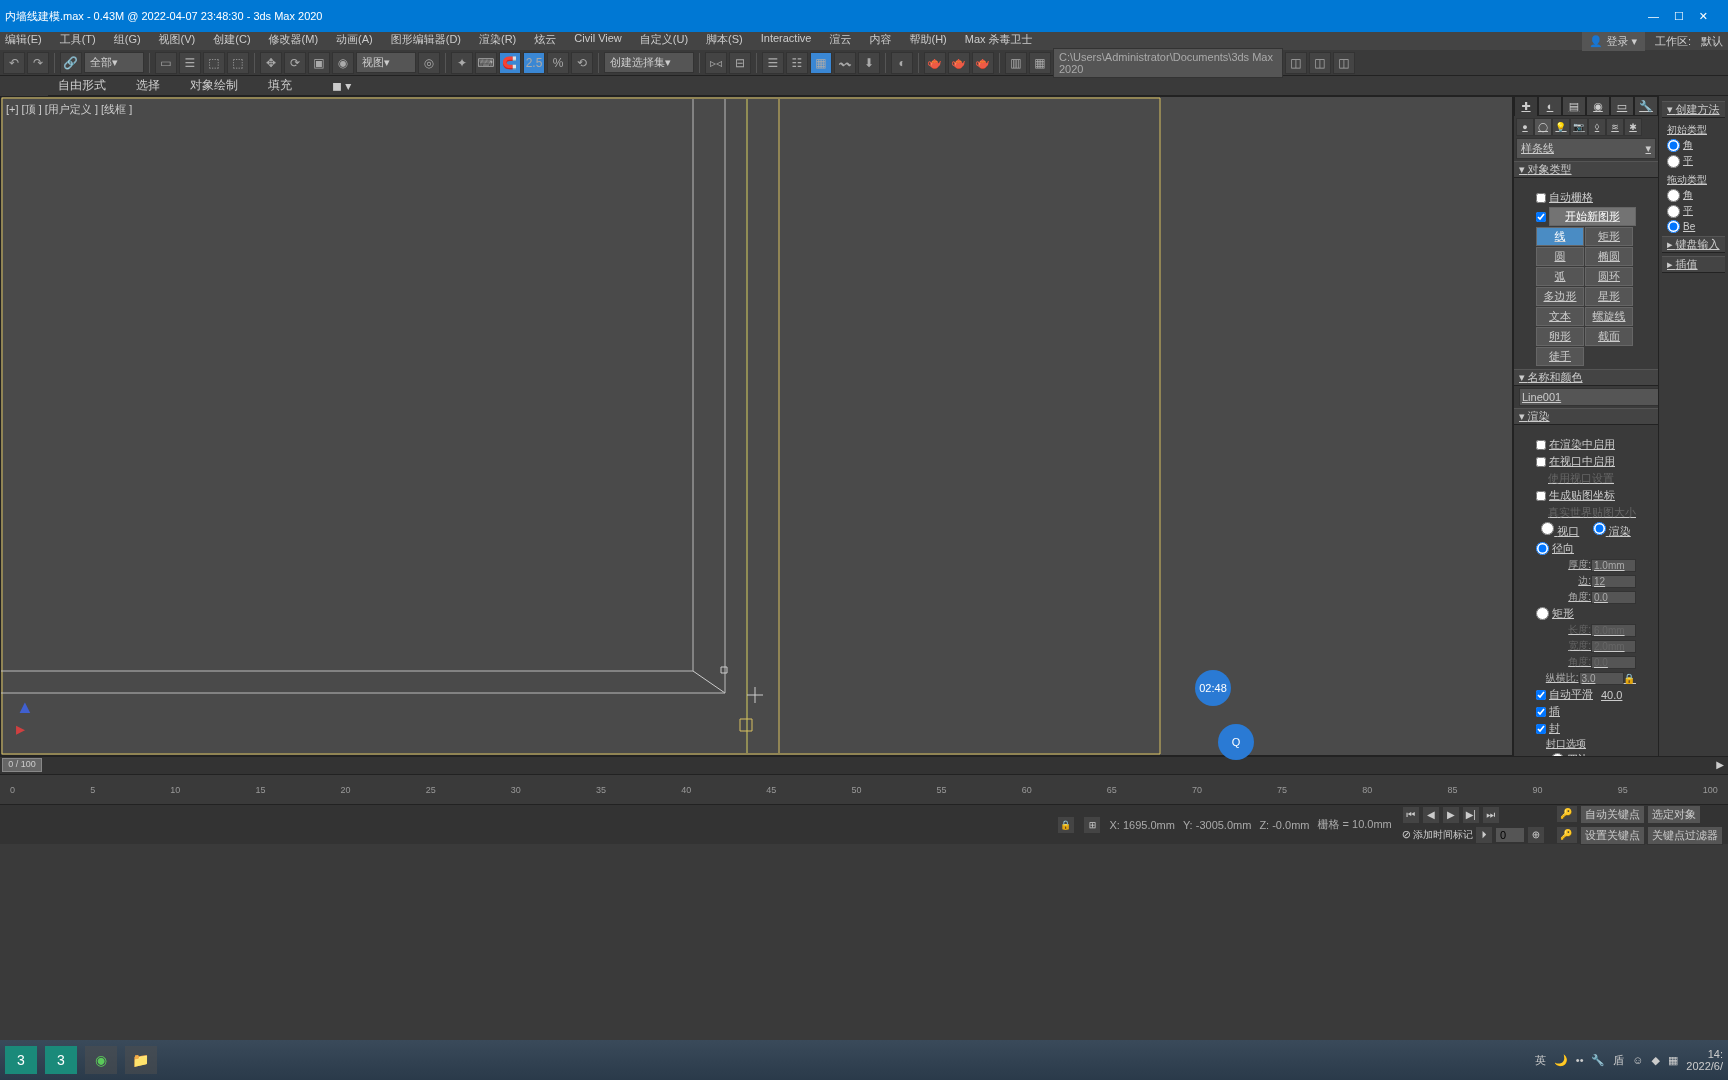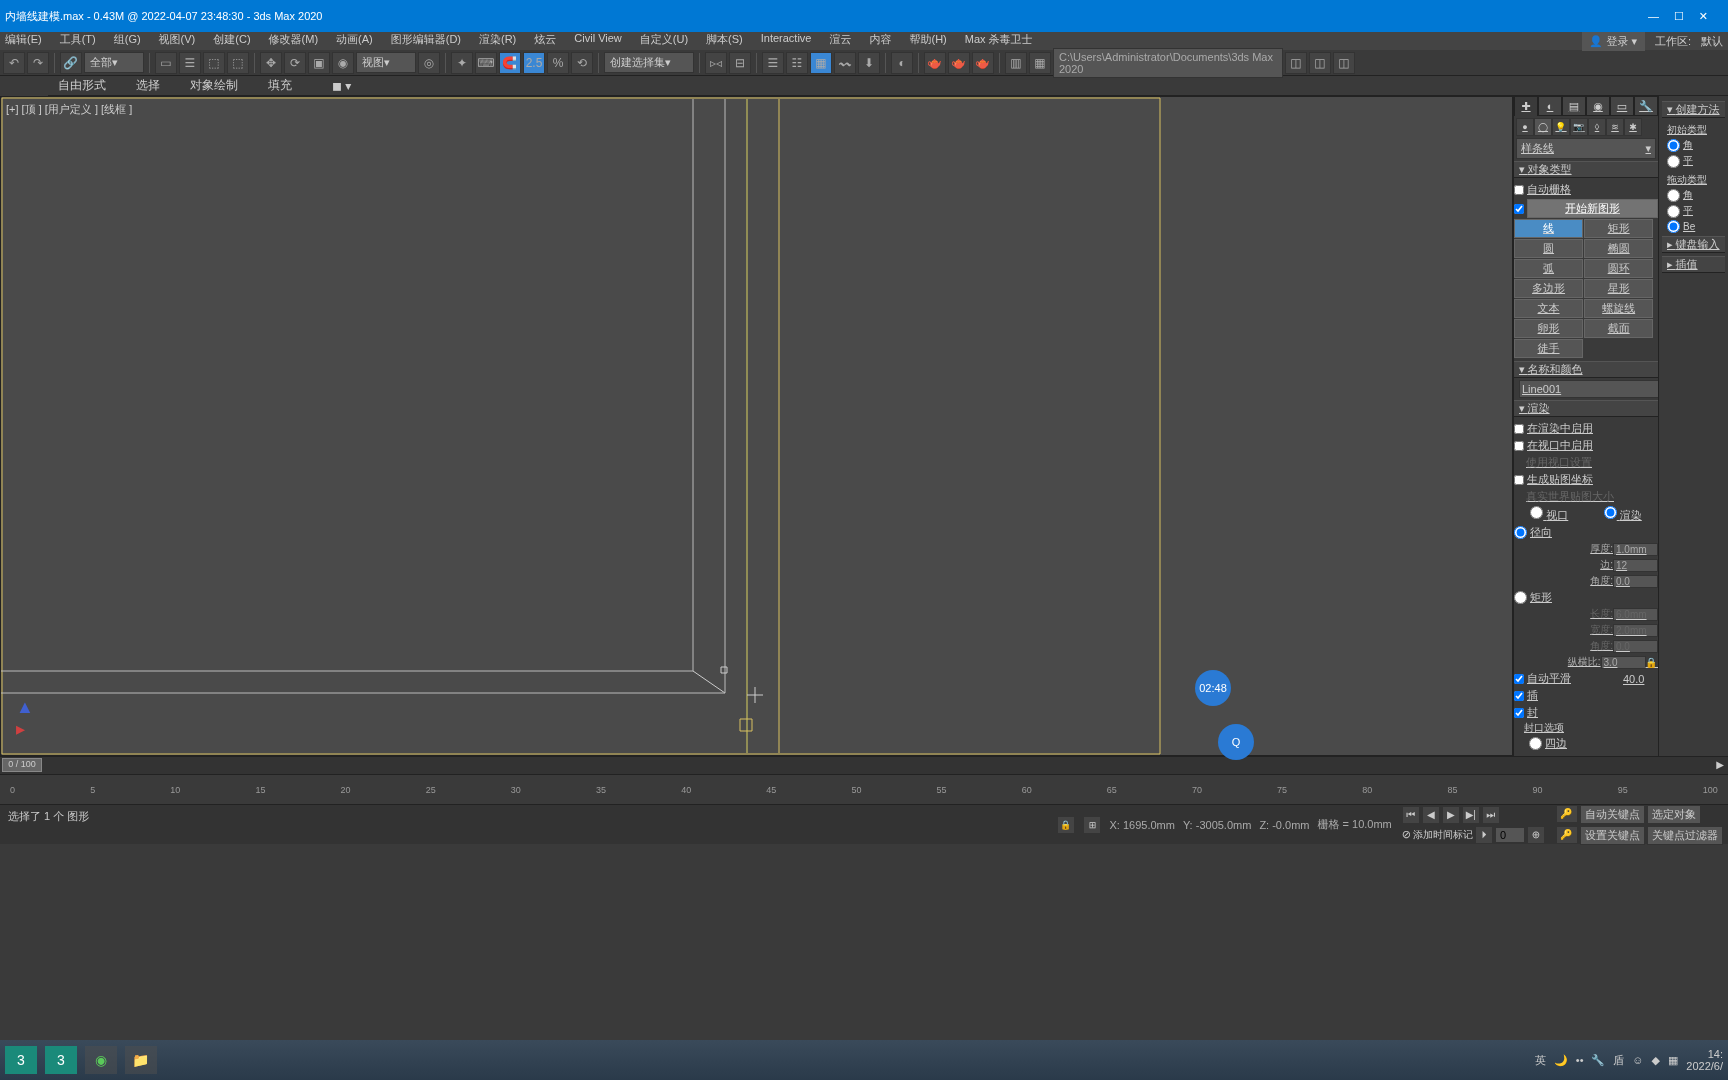--- a/index.html
+++ b/index.html
@@ -34,21 +34,21 @@
 
 .cmd-panel { width: 145px; background: #3a3a3a; border-left: 1px solid #222; overflow-y: auto; font-size: 11px; }
 .cmd-tabs { display: flex; height: 20px; background: #333; }
 .cmd-tab { width: 24px; height: 20px; background: #444; border: 1px solid #222; display: flex; align-items: center; justify-content: center; cursor: pointer; }
 .cmd-tab.active { background: #3a3a3a; border-bottom: none; }
 .cmd-subtabs { display: flex; height: 18px; margin: 2px; }
 .cmd-subtab { width: 18px; height: 18px; background: #444; border: 1px solid #333; cursor: pointer; font-size: 9px; display: flex; align-items: center; justify-content: center; }
 .cmd-subtab.active { background: #555; }
 .cmd-combo { background: #555; border: 1px solid #333; margin: 2px; padding: 2px 4px; font-size: 11px; display: flex; align-items: center; }
 .rollout-head { background: #444; padding: 0 5px; font-size: 11px; cursor: pointer; border-top: 1px solid #555; border-bottom: 1px solid #222; }
-.rollout-body { padding: 3px 0; }
+.rollout-body { padding: 3px 22px; margin-top: 8px; }
 .check-row { display: flex; align-items: center; gap: 3px; padding: 1px 0; font-size: 11px; }
 .check-row input[type=checkbox] { width: 10px; height: 10px; }
 .obj-btn-grid { display: flex; flex-wrap: wrap; gap: 1px; }
 .obj-btn { width: 48%; background: #555; border: 1px solid #666; text-align: center; padding: 1px 0; font-size: 11px; cursor: pointer; color: #ccc; }
 .obj-btn.active { background: #4a8cc4; color: #fff; }
 .obj-btn.start { background: #737373; color: #fff; }
 .name-row { display: flex; gap: 2px; padding: 2px 5px; }
 .name-input { flex: 1; background: #555; border: 1px solid #333; padding: 2px; font-size: 11px; color: #ccc; }
 .param-row { display: flex; align-items: center; justify-content: flex-end; padding: 1px 0; font-size: 10px; color: #aaa; }
 .param-row .spinner { background: #555; border: 1px solid #333; width: 45px; padding: 0 2px; font-size: 10px; }
@@ -398,21 +398,20 @@
     <span>80</span>
     <span>85</span>
     <span>90</span>
     <span>95</span>
     <span>100</span>
   </div>
 </div>
 
 <div class="statusbar">
   <div class="status-left">
-    <div>选择了 1 个 图形</div>
   </div>
   <div class="status-center">
     <div class="tool-box">🔒</div>
     <div class="tool-box">⊞</div>
     <span class="coord-box">X: 1695.0mm</span>
     <span class="coord-box">Y: -3005.0mm</span>
     <span class="coord-box">Z: -0.0mm</span>
     <span class="coord-box">栅格 = 10.0mm</span>
   </div>
   <div class="status-right">

